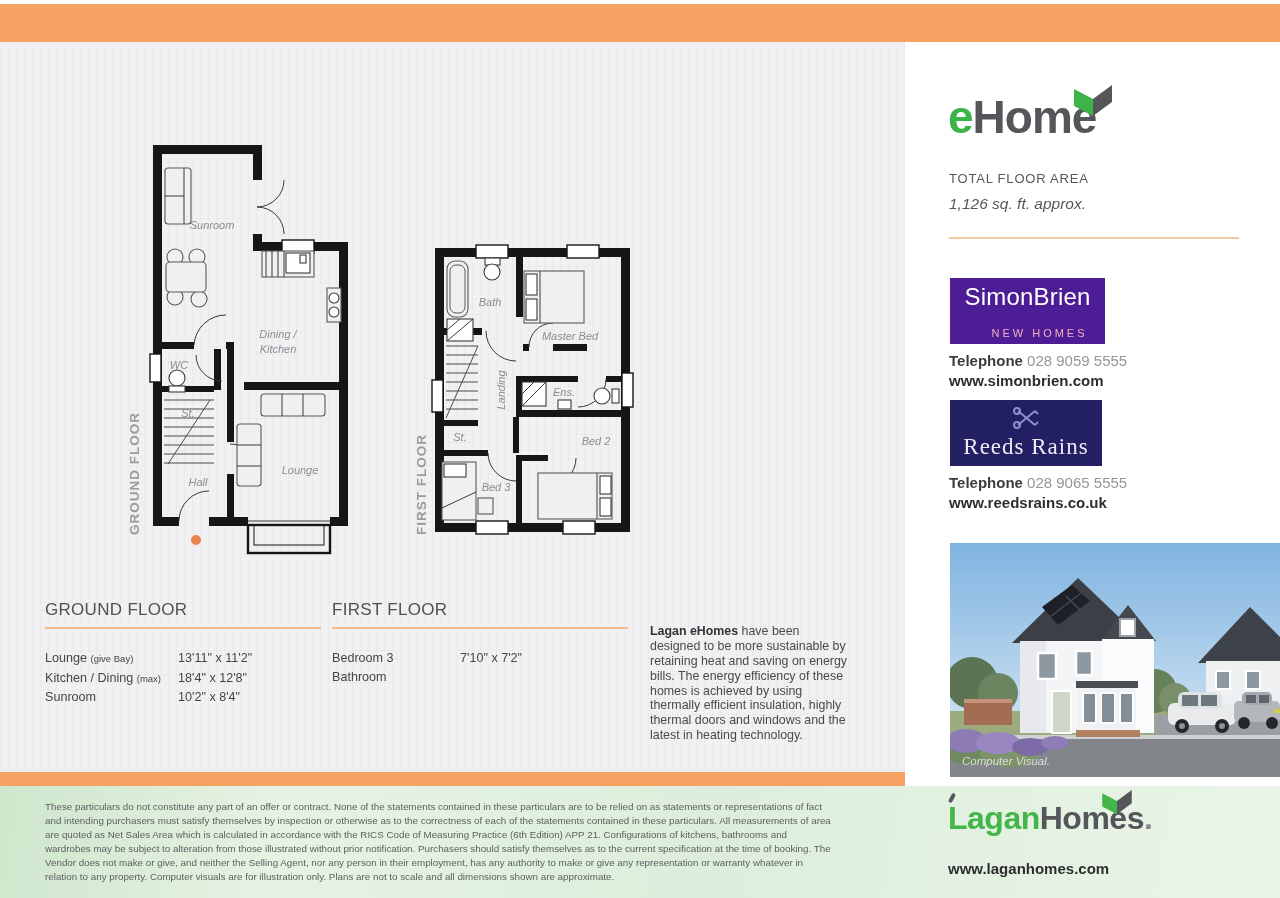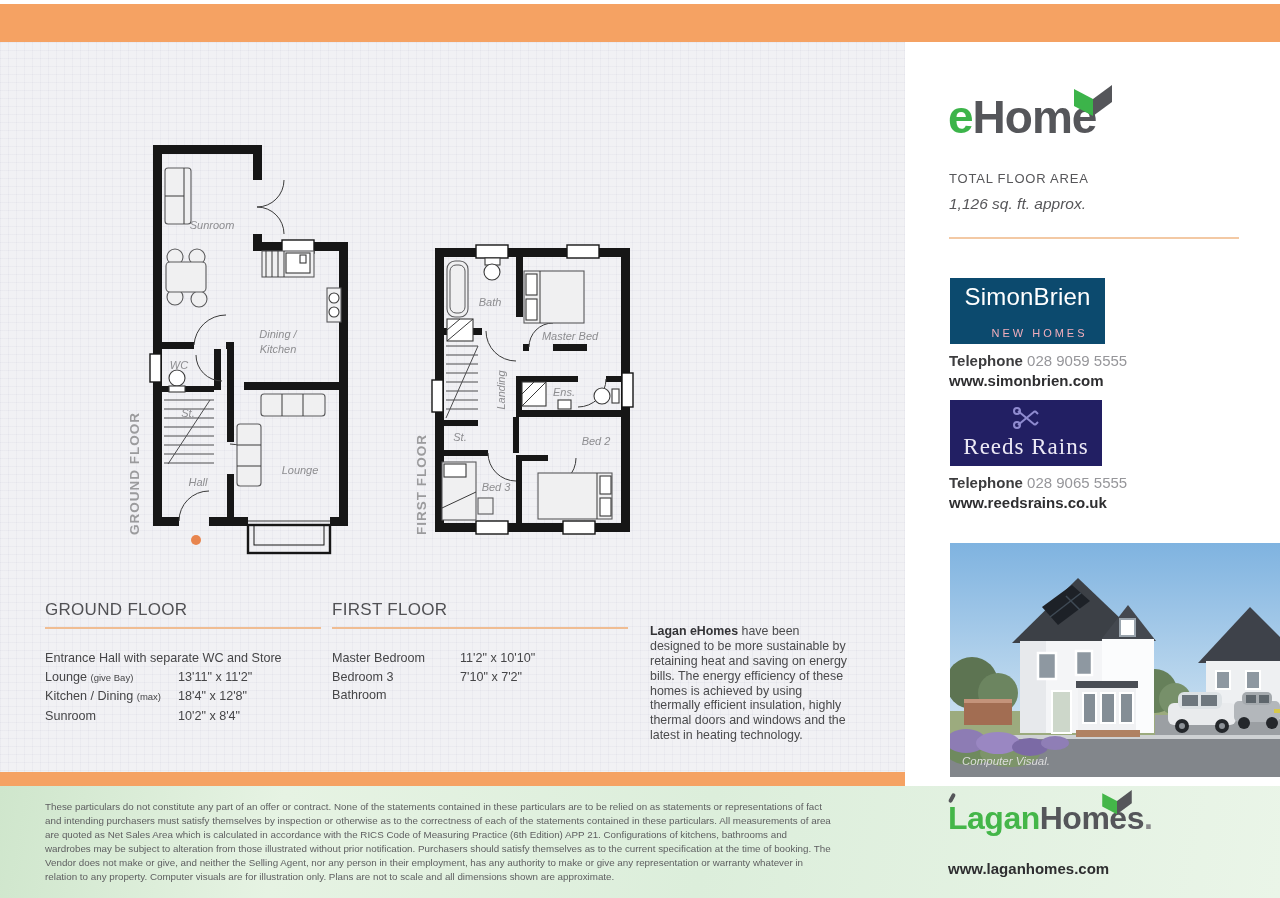--- a/index.html
+++ b/index.html
@@ -52,21 +52,21 @@
   .ehome{position:absolute;left:43px;top:48px;font-size:46px;font-weight:700;letter-spacing:-1px;}
   .ehome .e{color:#3cb44a;}
   .ehome .rest{color:#55565a;}
   .ehome .flag{position:absolute;left:124px;top:-16px;}
   .area-label{position:absolute;left:44px;top:129px;font-size:13px;color:#57575a;letter-spacing:.8px;}
   .area-value{position:absolute;left:44px;top:153px;font-size:15.5px;font-style:italic;color:#57575a;}
   .side-rule{position:absolute;left:44px;top:195px;width:290px;height:2px;background:#f3c9a4;}
 
   .agent-box{position:absolute;left:45px;display:flex;flex-direction:column;
     align-items:center;justify-content:center;color:#fff;}
-  .sb-box{top:236px;width:155px;height:66px;background:#0c4a6e;}
+  .sb-box{top:236px;width:155px;height:66px;background:#4c1d95;}
   .sb-name{font-size:24px;font-weight:500;letter-spacing:.2px;}
   .sb-sub{font-size:11px;letter-spacing:3px;color:#f2aebc;margin-top:16px;padding-left:24px;}
   .rr-box{top:358px;width:152px;height:66px;background:#221f63;}
   .rr-name{font-family:"Liberation Serif",serif;font-size:23px;letter-spacing:1px;color:#ece9f5;margin-top:1px;}
 
   .phone{position:absolute;left:44px;font-size:15px;color:#96969a;}
   .phone .pl{font-weight:700;color:#3c3c3e;}
   .site{position:absolute;left:44px;font-size:15px;font-weight:700;color:#2e2e30;}
   .ph1{top:310px;} .ws1{top:330px;}
   .ph2{top:432px;} .ws2{top:452px;}
@@ -284,42 +284,37 @@
       <text class="rlabel" x="75" y="150" text-anchor="middle" transform="rotate(-90 75 150)">Landing</text>
       <text class="rlabel" x="134" y="156" text-anchor="middle">Ens.</text>
       <text class="rlabel" x="30" y="201" text-anchor="middle">St.</text>
       <text class="rlabel" x="166" y="205" text-anchor="middle">Bed 2</text>
       <text class="rlabel" x="66" y="251" text-anchor="middle">Bed 3</text>
     </svg>
 
     <div class="spec-col" style="left:45px;width:276px;">
       <div class="hd">GROUND FLOOR</div>
       <div class="rule"></div>
-      <div class="spec-intro">Entrance Hall with separate WC and Store</div>
       <div class="spec-row">
         <span class="lbl"><span>Lounge</span> <span class="note">(give Bay)</span></span>
         <span class="val">13'11" x 11'2"</span>
       </div>
       <div class="spec-row">
         <span class="lbl"><span>Kitchen / Dining</span> <span class="note">(max)</span></span>
         <span class="val">18'4" x 12'8"</span>
       </div>
       <div class="spec-row">
         <span class="lbl"><span>Sunroom</span> <span class="note"></span></span>
         <span class="val">10'2" x 8'4"</span>
       </div>
     </div>
 
     <div class="spec-col" style="left:332px;width:296px;">
       <div class="hd">FIRST FLOOR</div>
       <div class="rule"></div>
-      <div class="spec-row">
-        <span class="lbl" style="flex-basis:128px;">Master Bedroom</span>
-        <span class="val">11'2" x 10'10"</span>
-      </div>
       <div class="spec-row">
         <span class="lbl" style="flex-basis:128px;">Bedroom 3</span>
         <span class="val">7'10" x 7'2"</span>
       </div>
       <div class="spec-row">
         <span class="lbl" style="flex-basis:128px;">Bathroom</span>
         <span class="val"></span>
       </div>
     </div>
 

